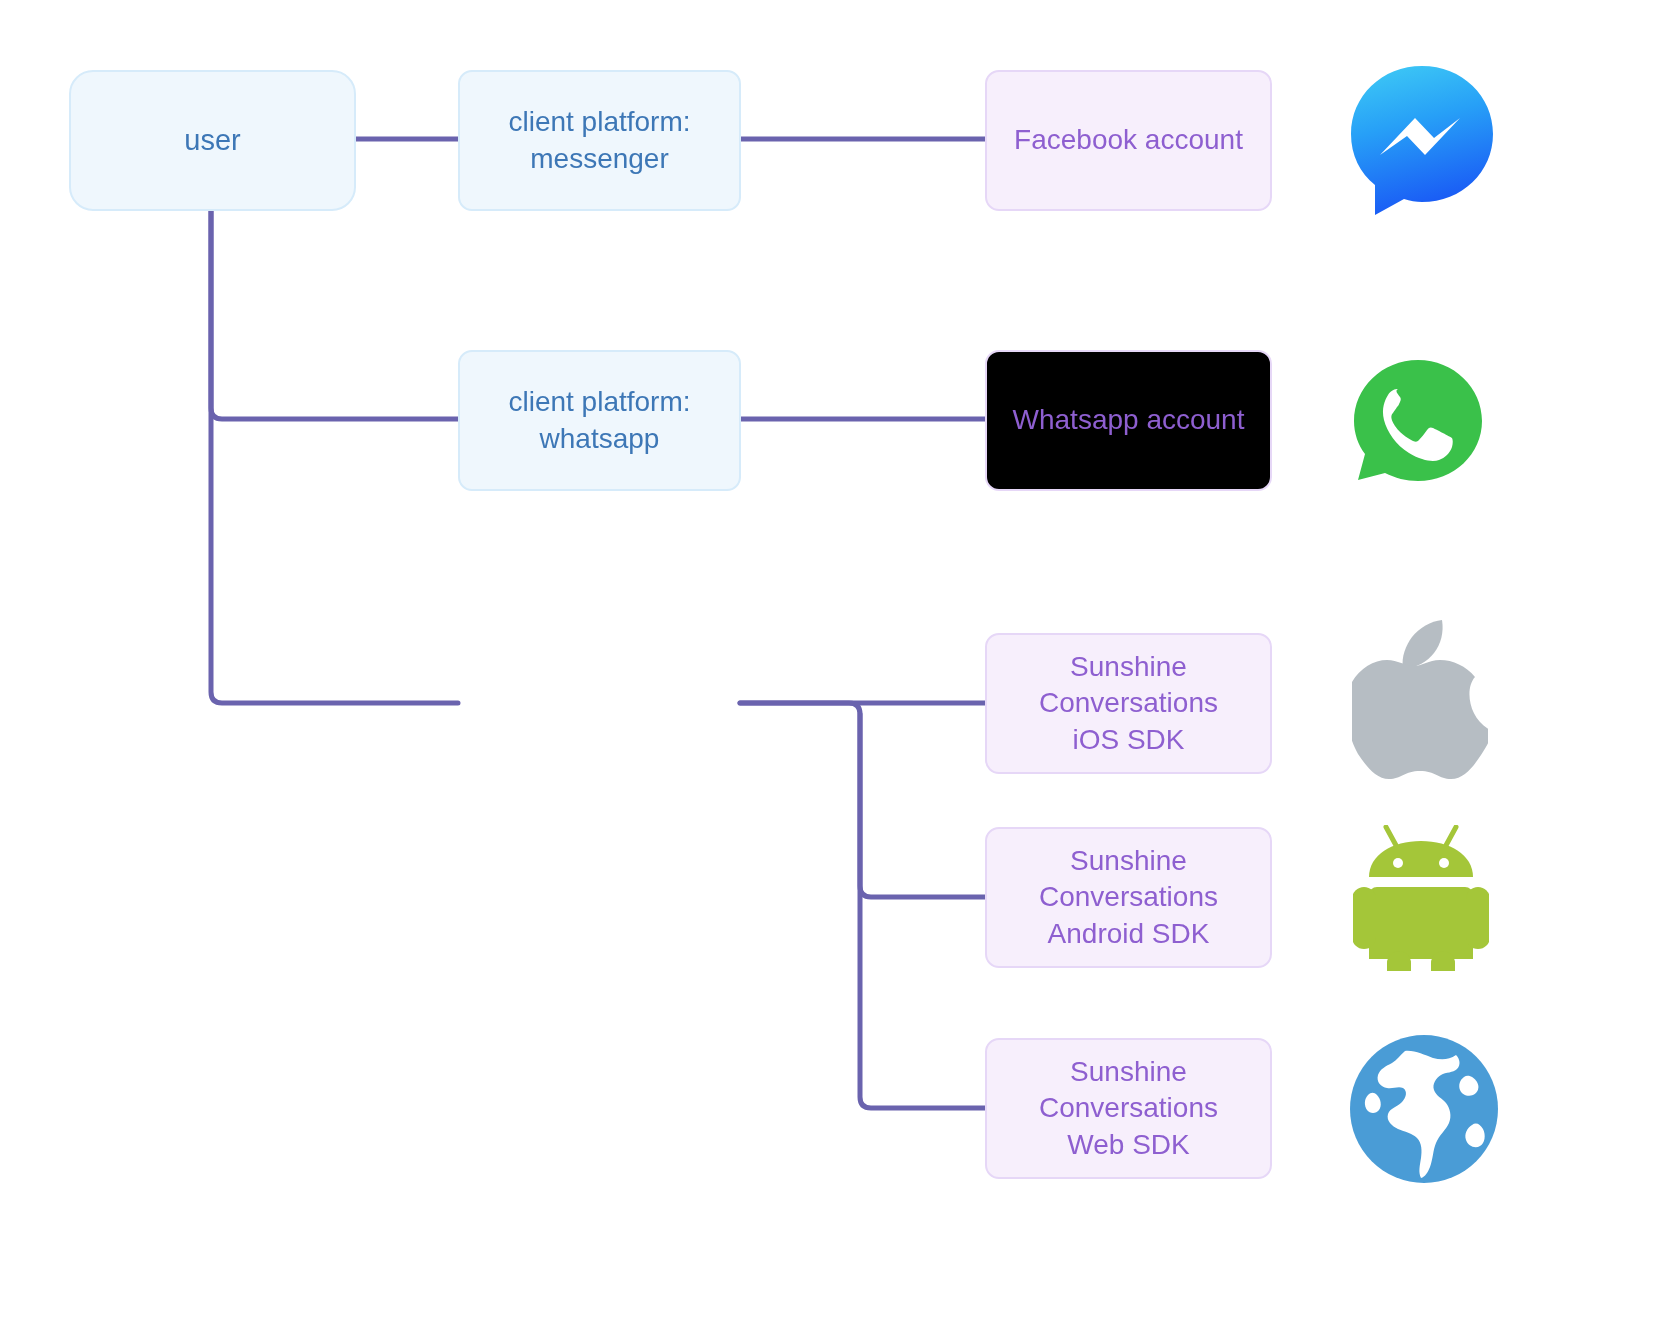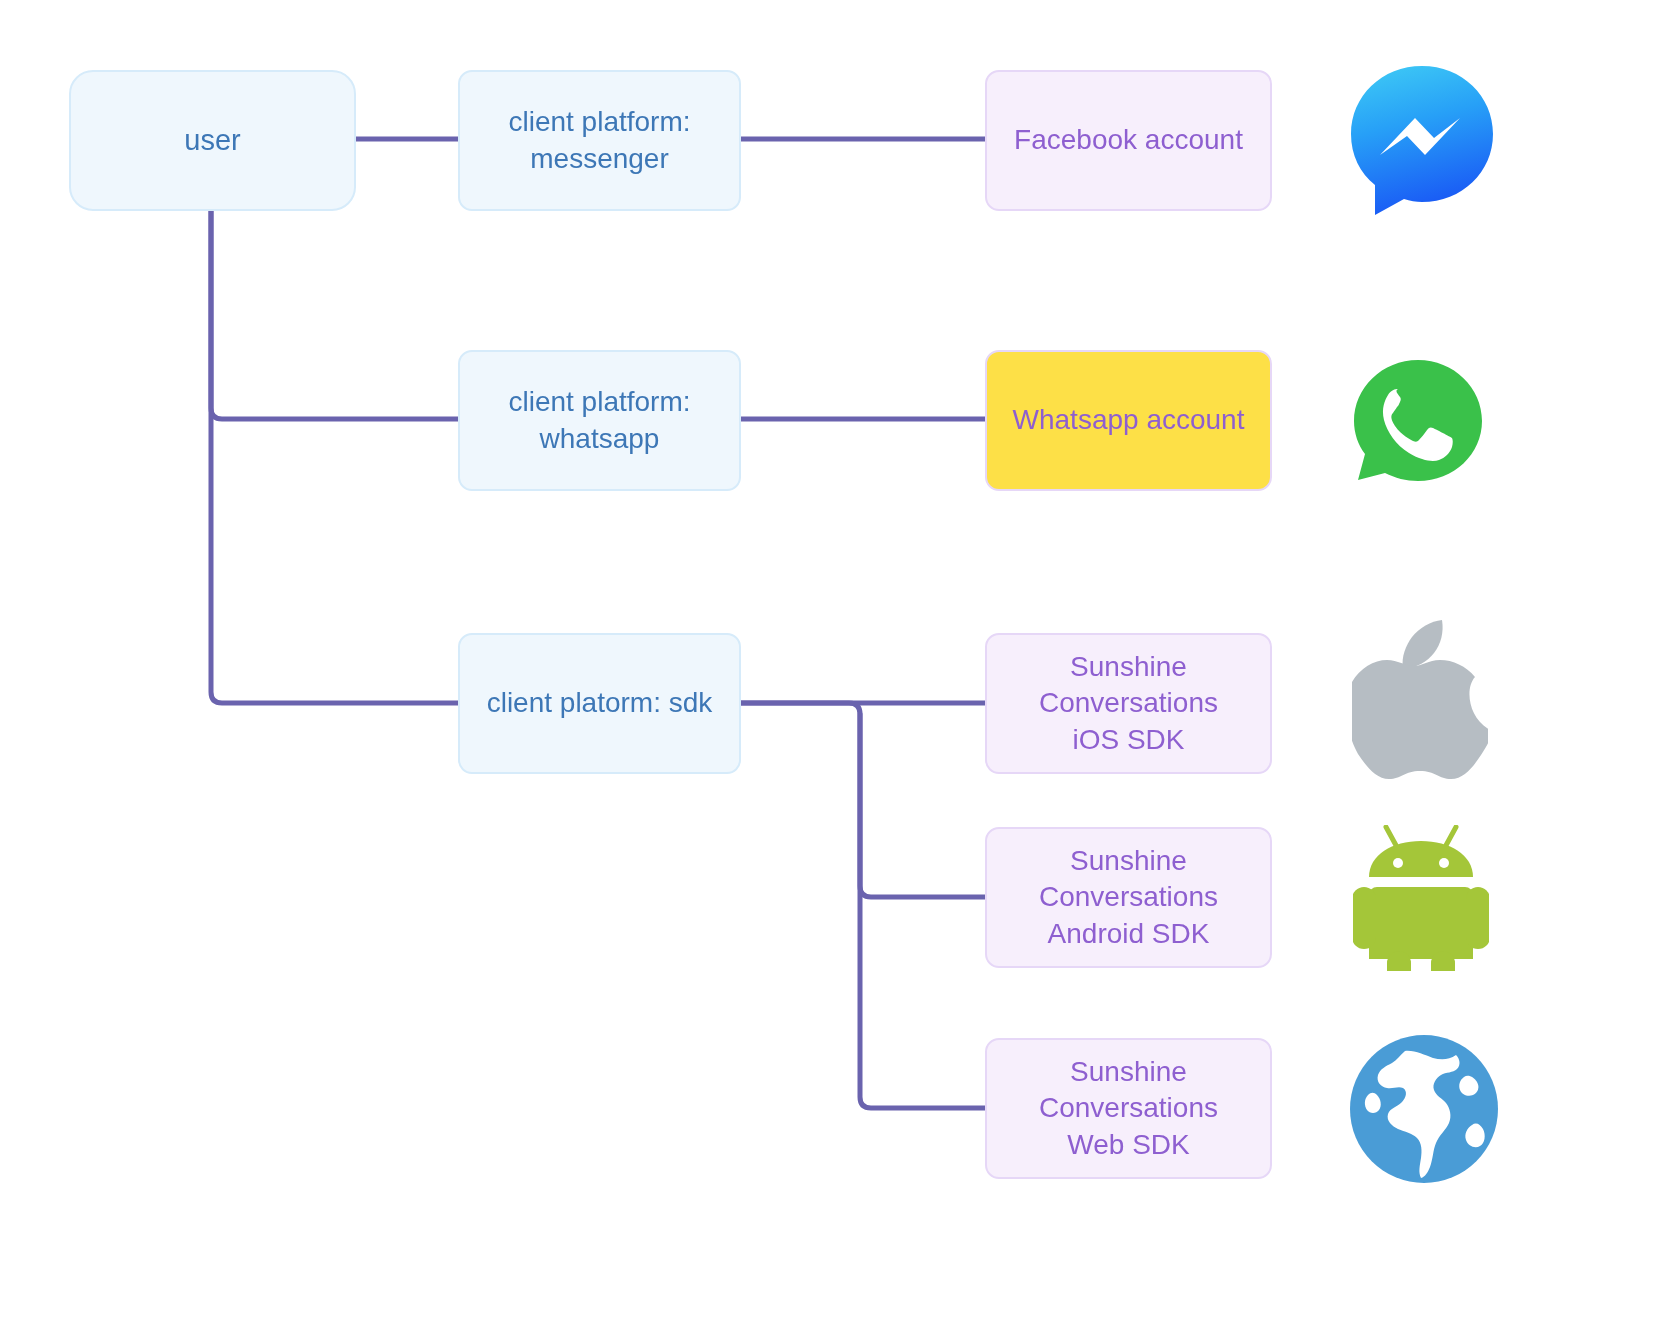--- a/index.html
+++ b/index.html
@@ -94,29 +94,26 @@
   <div class="node node-blue" style="left: 458px; top: 70px; width: 283px; height: 141px; font-size: 28px; background: rgb(239, 247, 253); border-color: rgb(214, 235, 250); color: rgb(61, 119, 182);">
     <span class="label">client platform:
 messenger</span>
   </div>
 
   <div class="node node-blue" style="left: 458px; top: 350px; width: 283px; height: 141px; font-size: 28px; background: rgb(239, 247, 253); border-color: rgb(214, 235, 250); color: rgb(61, 119, 182);">
     <span class="label">client platform:
 whatsapp</span>
   </div>
 
-  <div class="node node-blue" style="left: 458px; top: 633px; width: 283px; height: 141px; font-size: 28px; background: rgb(239, 247, 253); border-color: rgb(214, 235, 250); color: rgb(61, 119, 182);">
-    <span class="label">client platorm: sdk</span>
-  </div>
 
   <div class="node node-purple" style="left: 985px; top: 70px; width: 287px; height: 141px; font-size: 28px; background: rgb(247, 239, 252); border-color: rgb(230, 215, 247); color: rgb(142, 95, 208);">
     <span class="label">Facebook account</span>
   </div>
 
-  <div class="node node-purple" style="left: 985px; top: 350px; width: 287px; height: 141px; font-size: 28px; background: #fde047; border-color: rgb(230, 215, 247); color: rgb(142, 95, 208);">
+  <div class="node node-purple" style="left: 985px; top: 350px; width: 287px; height: 141px; font-size: 28px; background: #000000; border-color: rgb(230, 215, 247); color: rgb(142, 95, 208);">
     <span class="label">Whatsapp account</span>
   </div>
 
   <div class="node node-purple" style="left: 985px; top: 633px; width: 287px; height: 141px; font-size: 28px; background: rgb(247, 239, 252); border-color: rgb(230, 215, 247); color: rgb(142, 95, 208);">
     <span class="label">Sunshine
 Conversations
 iOS SDK</span>
   </div>
 
   <div class="node node-purple" style="left: 985px; top: 827px; width: 287px; height: 141px; font-size: 28px; background: rgb(247, 239, 252); border-color: rgb(230, 215, 247); color: rgb(142, 95, 208);">

